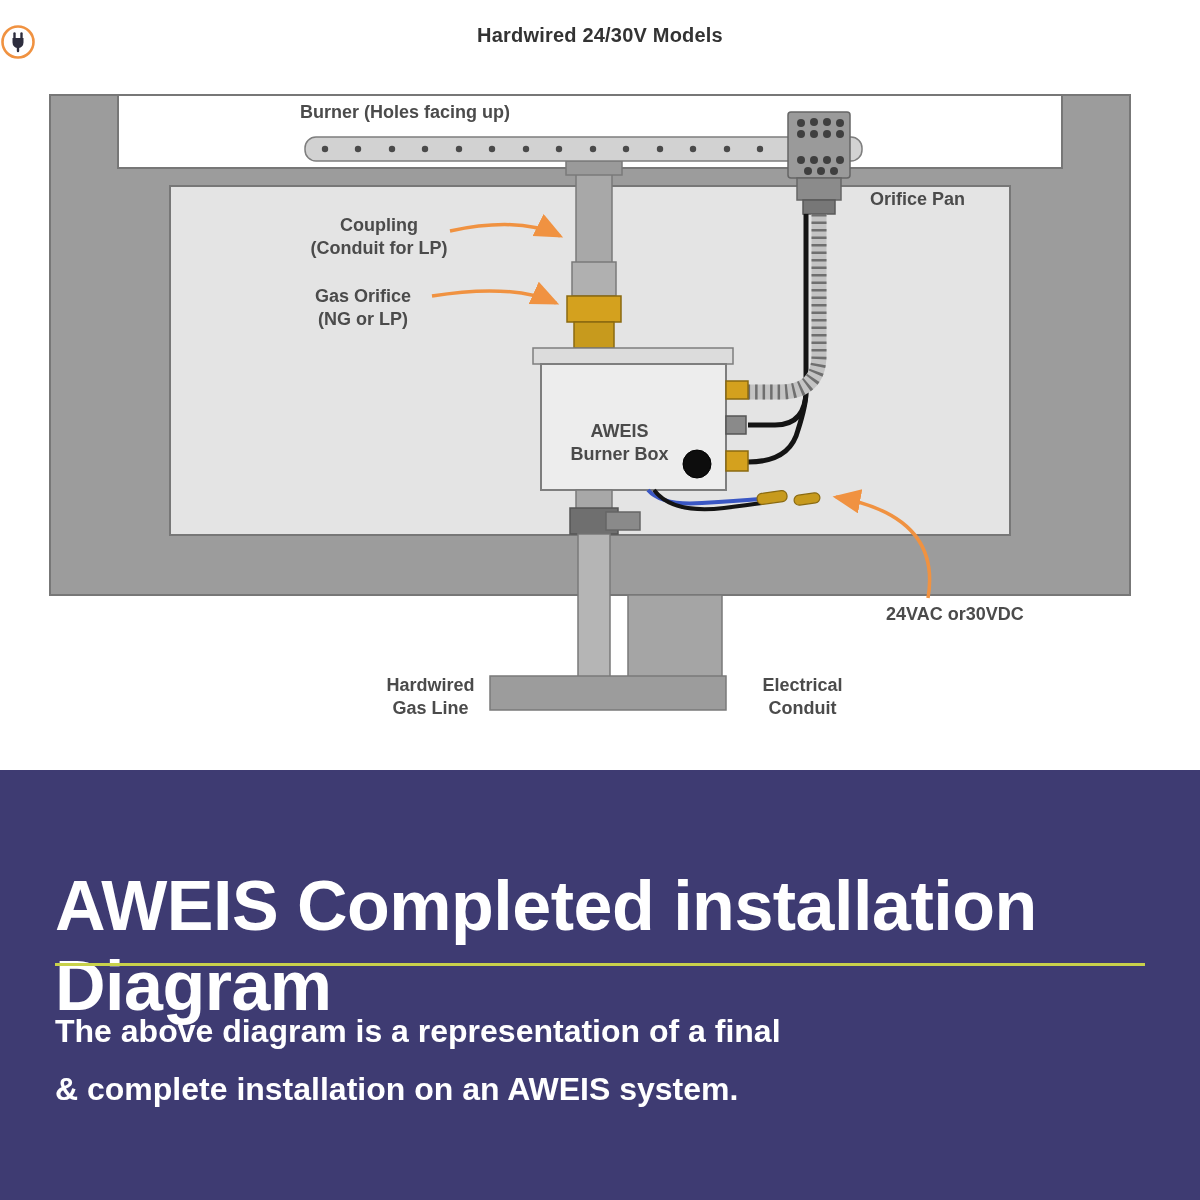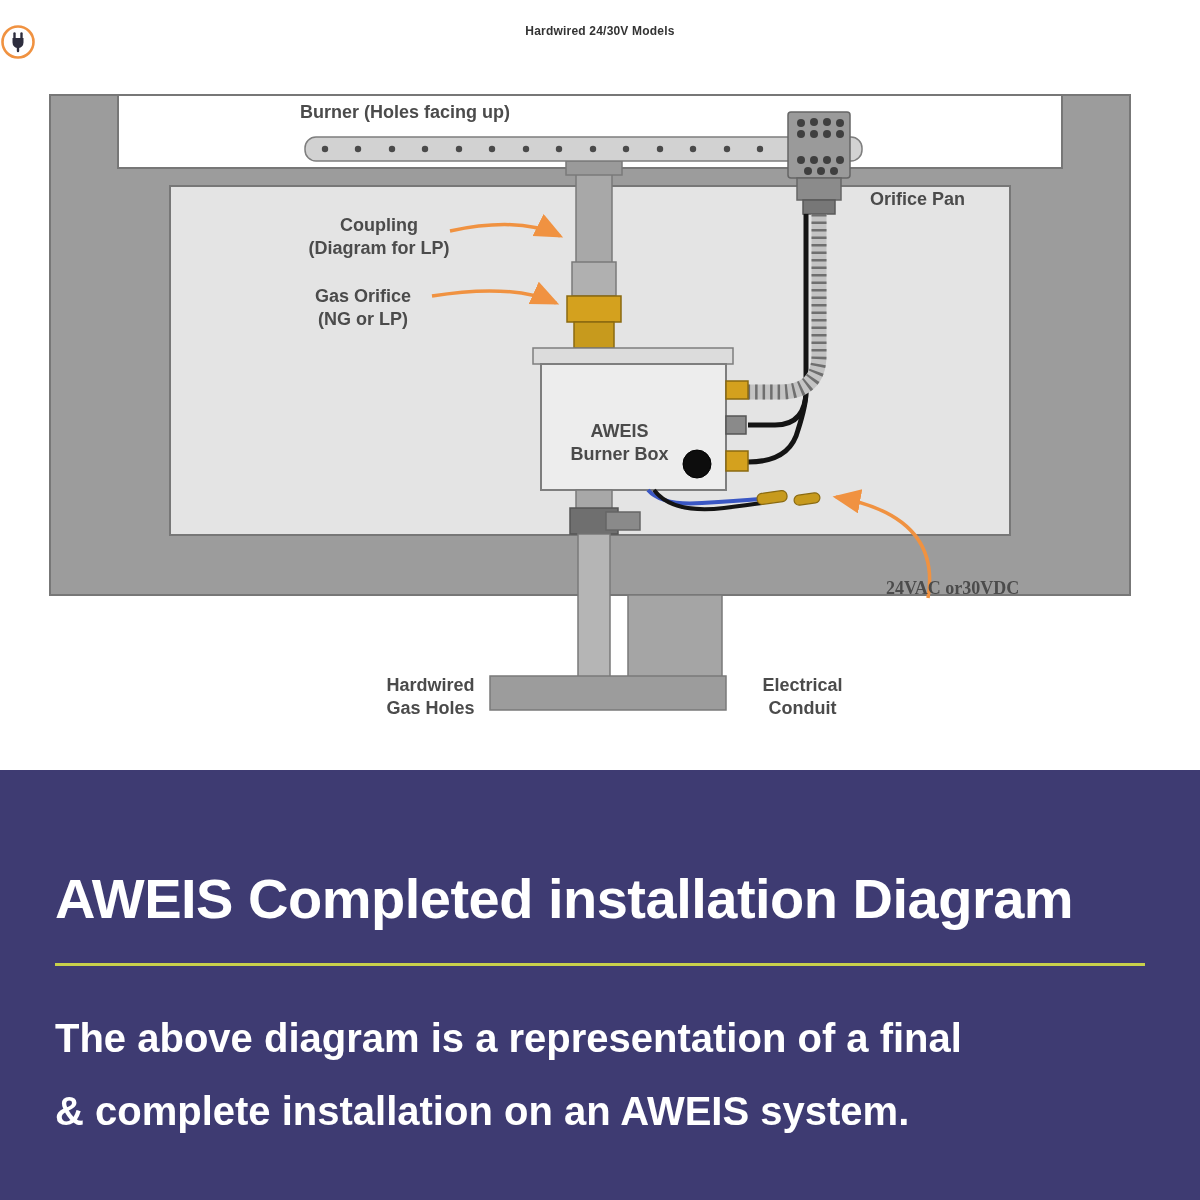--- a/index.html
+++ b/index.html
@@ -5,35 +5,35 @@
   html,body{margin:0;padding:0;background:#ffffff;}
   .page{position:relative;width:1200px;height:1200px;background:#ffffff;
         font-family:"Liberation Sans",sans-serif;overflow:hidden;}
 
   
   .diagram{position:absolute;left:0;top:0;width:1200px;height:770px;}
   .diagram svg{position:absolute;left:0;top:0;}
 
   .dheader{position:absolute;left:0;top:24px;width:1200px;display:flex;
            justify-content:center;align-items:center;gap:13px;}
-  .dheader .htext{font-size:12px;font-weight:700;color:#333333;letter-spacing:.2px;}
+  .dheader .htext{font-size:20px;font-weight:700;color:#333333;letter-spacing:.2px;}
 
   .dlabel{position:absolute;color:#4B4B4B;font-weight:700;font-size:18px;
           line-height:1.3;}
   .tc{text-align:center;}
 
   
   .footer{position:absolute;left:0;top:770px;width:1200px;height:430px;
           background:#3E3B72;}
   .footer-title{position:absolute;left:55px;top:96px;width:1100px;
-                color:#ffffff;font-size:56px;font-weight:700;letter-spacing:-.5px;}
+                color:#ffffff;font-size:70px;font-weight:700;letter-spacing:-.5px;}
   .footer-divider{position:absolute;left:55px;top:193px;width:1090px;height:3px;
                   background:#C8D14B;}
   .footer-body{position:absolute;left:55px;top:232px;width:1100px;color:#ffffff;
-               font-size:40px;font-weight:700;line-height:1.82;}
+               font-size:32px;font-weight:700;line-height:1.82;}
 </style>
 </head>
 <body>
 
 <div class="page">
 
   <div class="diagram">
 
     <svg width="1200" height="770" viewBox="0 0 1200 770">
       <defs>
@@ -148,38 +148,38 @@
       <span class="htext">Hardwired 24/30V Models</span>
     </div>
 
     <div class="dlabel" style="left:300px;top:101px;">Burner (Holes facing up)</div>
 
 
     <div class="dlabel" style="left:870px;top:188px;">Orifice Pan</div>
 
     <div class="dlabel tc" style="left:274px;top:214px;width:210px;">
       <div>Coupling</div>
-      <div>(Diagram for LP)</div>
+      <div>(Conduit for LP)</div>
     </div>
 
     <div class="dlabel tc" style="left:258px;top:285px;width:210px;">
       <div>Gas Orifice</div>
       <div>(NG or LP)</div>
     </div>
 
     <div class="dlabel tc" style="left:541px;top:420px;width:157px;">
       <div>AWEIS</div>
       <div>Burner Box</div>
     </div>
 
-    <div class="dlabel" style="left:886px;top:577px;font-family:Liberation Serif, serif;">24VAC or30VDC</div>
+    <div class="dlabel" style="left:886px;top:603px;">24VAC or30VDC</div>
 
     <div class="dlabel tc" style="left:368px;top:674px;width:125px;">
       <div>Hardwired</div>
-      <div>Gas Holes</div>
+      <div>Gas Line</div>
     </div>
 
     <div class="dlabel tc" style="left:740px;top:674px;width:125px;">
       <div>Electrical</div>
       <div>Conduit</div>
     </div>
   </div>
 
   <div class="footer">
     <div class="footer-title">AWEIS Completed installation Diagram</div>

